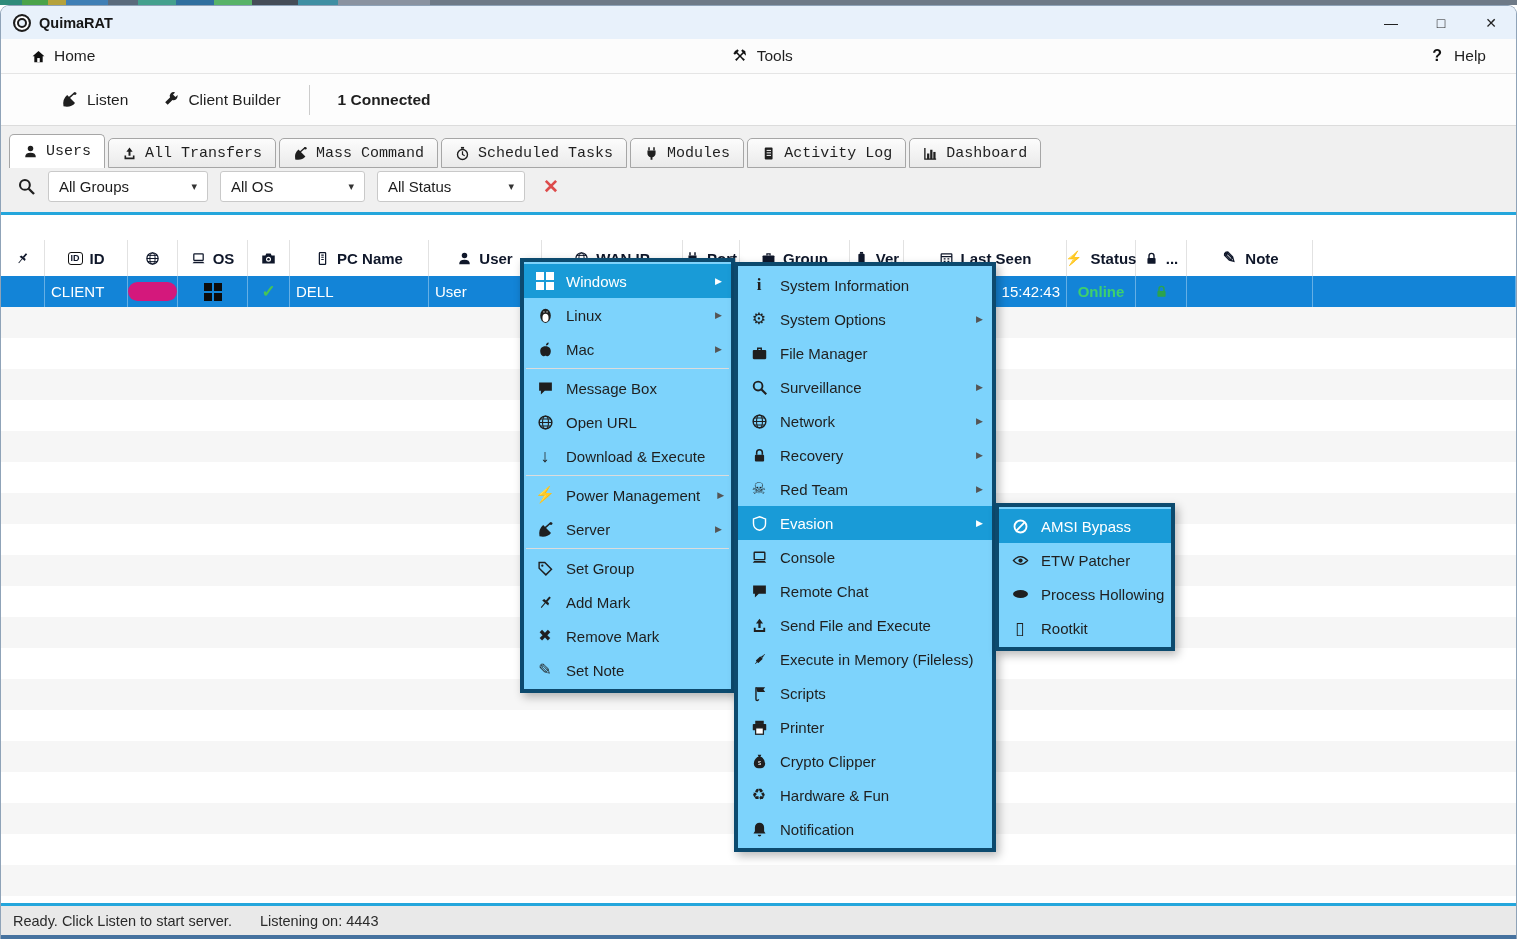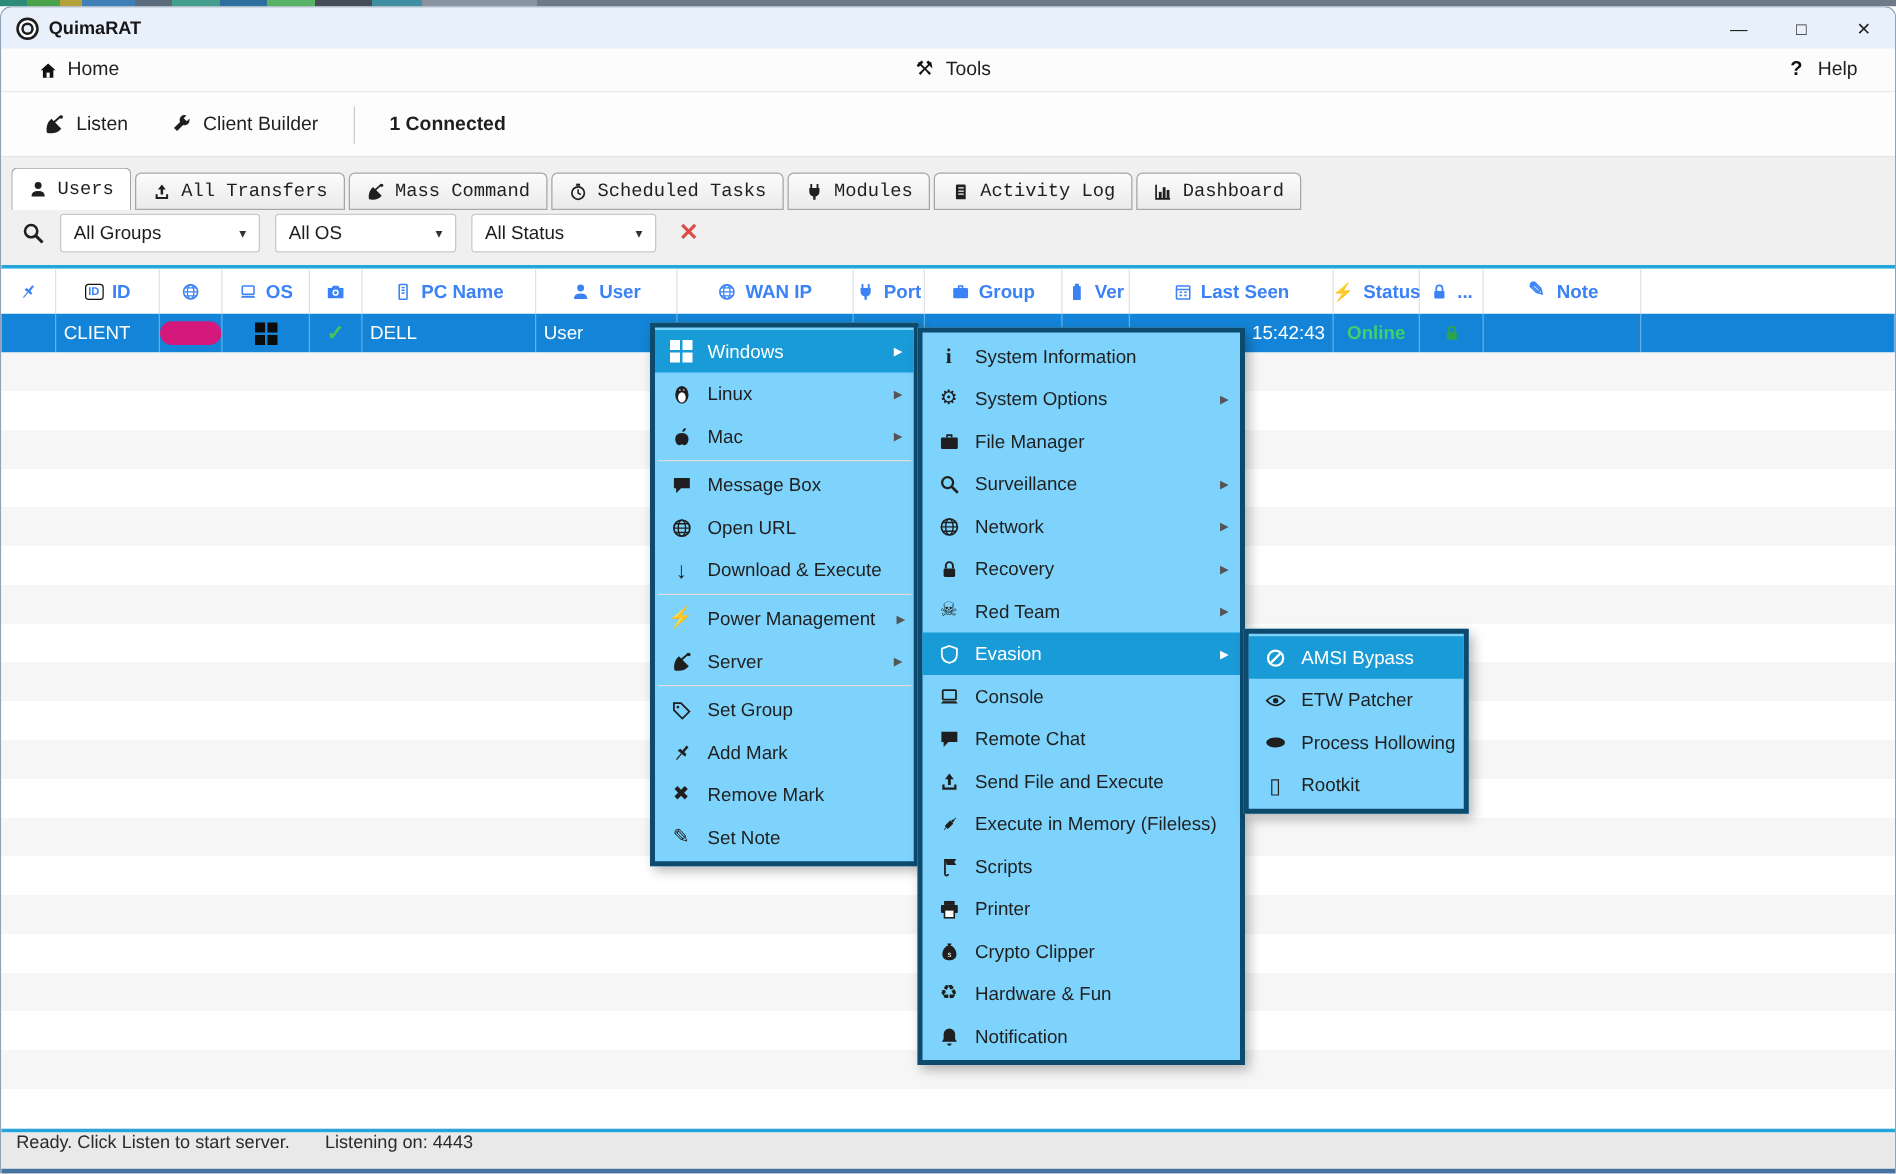--- a/index.html
+++ b/index.html
@@ -19,21 +19,21 @@
   .titlebar .spacer { flex:1; }
   .winbtn { width:50px; height:33px; display:flex; align-items:center; justify-content:center; font-size:14px; color:#222; }
 
   
   .menubar { height:35px; background:#fcfcfc; border-bottom:1px solid #e5e5e5; display:flex; align-items:center; gap:14px; padding:0 22px; flex:none;justify-content:space-between; }
   .menubar-item { display:flex; align-items:center; gap:8px; padding:4px 8px; font-size:15.5px; }
   .menubar-item .gic, .menubar-item .ic { color:#111; }
   .q-icon { font-weight:700; font-size:17px; }
 
   
-  .toolbar { height:52px; background:#fdfdfd; border-bottom:1px solid #dcdcdc; display:flex; align-items:center; gap:34px; padding:0 34px; flex:none; }
+  .toolbar { height:52px; background:#fdfdfd; border-bottom:1px solid #dcdcdc; display:flex; align-items:center; gap:34px; padding:0 60px; flex:none; }
   .toolbar-item { display:flex; align-items:center; gap:9px; font-size:15.5px; }
   .vsep { width:1px; height:30px; background:#ccc; margin:0 -6px; }
   .connected { font-weight:700; }
 
   
   .tabstrip { height:42px; background:#f0f0f0; display:flex; align-items:flex-end; padding-left:8px; flex:none;font-family:Liberation Mono, monospace; }
   .tab { display:flex; align-items:center; gap:8px; height:30px; padding:0 13px; margin-right:3px;
          background:linear-gradient(#fcfcfc,#eaeaea); border:1px solid #a6a6a6; border-radius:5px 5px 0 0; font-size:15px; position:relative; }
   .tab.active { background:#fff; height:34px; border-bottom:none; z-index:2; }
 
@@ -42,38 +42,38 @@
   .search-box { flex:1; height:34px; background:#fff; border:1px solid #c3c3c3; border-radius:6px; padding:0 12px; font-size:15px; color:#222; font-family:"Liberation Sans",sans-serif; }
   .search-box::placeholder { color:#9aa0a6; }
   .filter-select { width:160px; height:31px; background:#fff; border:1px solid #c9c9c9; border-radius:3px; display:flex; align-items:center; padding:0 10px; gap:6px; }
   .filter-select .val { flex:1; font-size:15px; color:#1c1c1c; }
   .filter-select .dd { font-size:11px; color:#333; }
   .clear-x { font-size:19px; font-weight:700; color:#dd4b4b; padding:0 6px; }
 
   .accent { height:3px; background:#24a6dc; flex:none; }
 
   
-  .thead { height:36px; background:#fff; display:flex; align-items:stretch; font-weight:700; font-size:15px; color:#3b82f6; flex:none; }
+  .thead { height:36px; background:#fff; display:flex; align-items:stretch; font-weight:700; font-size:15px; color:#0f172a; flex:none;margin-top:25px; }
   .th { display:flex; align-items:center; justify-content:center; gap:7px; border-right:1px solid #e2e2e2; }
   .c0{width:44px}.c1{width:83px}.c2{width:50px}.c3{width:70px}.c4{width:42px}.c5{width:139px}.c6{width:113px}.c7{width:141px}.c8{width:57px}.c9{width:110px}.c10{width:54px}.c11{width:163px}.c12{width:69px}.c13{width:51px}.c14{width:126px}.cf{flex:1;border-right:none}
 
   .trow { height:31px; background:#1384d7; color:#fff; display:flex; align-items:stretch; font-size:15px; flex:none; }
   .td { display:flex; align-items:center; justify-content:center; border-right:1px solid rgba(255,255,255,.35); }
   .td.left { justify-content:flex-start; padding-left:6px; }
   .td.right { justify-content:flex-end; padding-right:6px; }
   .trow .winlogo { color:#0c0c0c; }
   .pill { width:56px; height:19px; border-radius:10px; background:#d4187c; }
   .check { color:#46c556; font-weight:700; font-size:17px; }
   .online { color:#3ed06c; font-weight:700; }
   .row-lock { color:#2ca34d; }
 
   .stripes { flex:1; background:repeating-linear-gradient(180deg,#f6f6f6 0 31px,#ffffff 31px 62px); }
 
   
-  .statusbar { height:29px; background:#e9e9e9; display:flex; gap:28px; padding:0 12px; font-size:14.5px; color:#2b2b2b; flex:none; }
+  .statusbar { height:29px; background:#e9e9e9; display:flex; align-items:center; gap:28px; padding:0 12px; font-size:14.5px; color:#2b2b2b; flex:none; }
   .bottomstrip { height:4px; background:#46729f; flex:none; }
 
   
   .menu { position:absolute; background:#7dd3fc; border:4px solid #0c4a6e; box-shadow:3px 4px 9px rgba(0,0,0,.28); padding:2px 0; z-index:20; font-size:15px; color:#1f1f1f; }
   .mi { height:34px; display:flex; align-items:center; gap:9px; padding:0 9px; }
   .mic { width:24px; display:flex; align-items:center; justify-content:center; flex:none; }
   .ml { flex:1; white-space:nowrap; }
   .arr { font-size:9px; color:#555; margin-left:8px; }
   .mi.sel { background:#199bd7; color:#fff; }
   .mi.sel .arr { color:#fff; }

